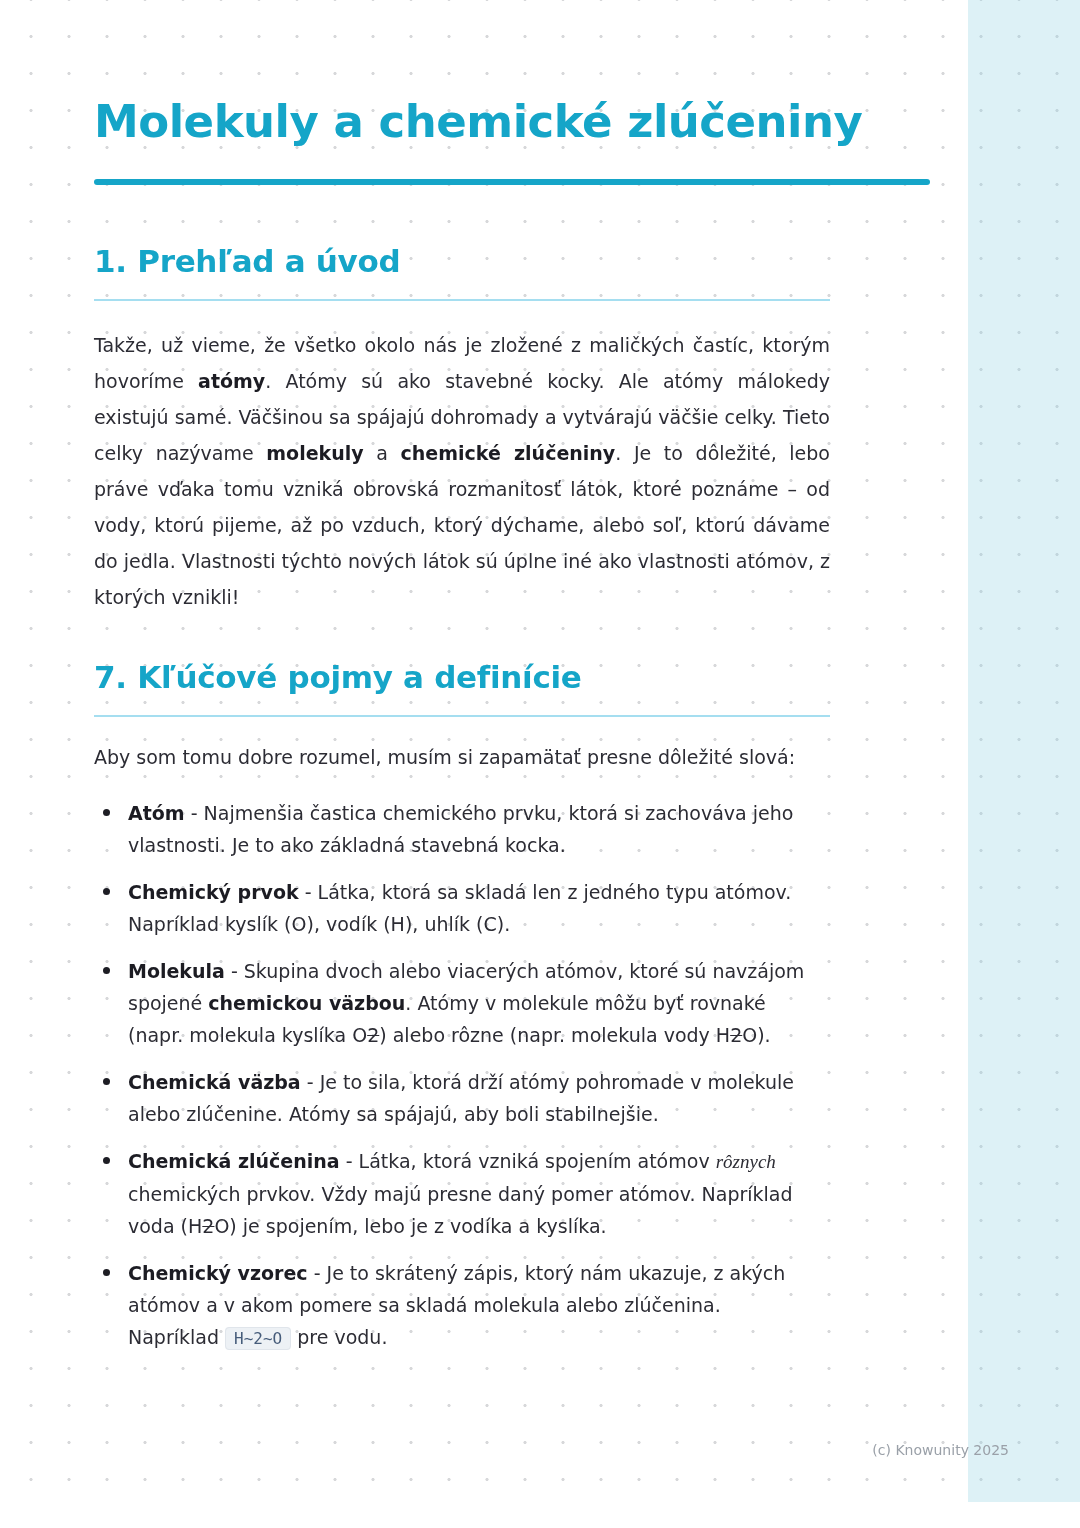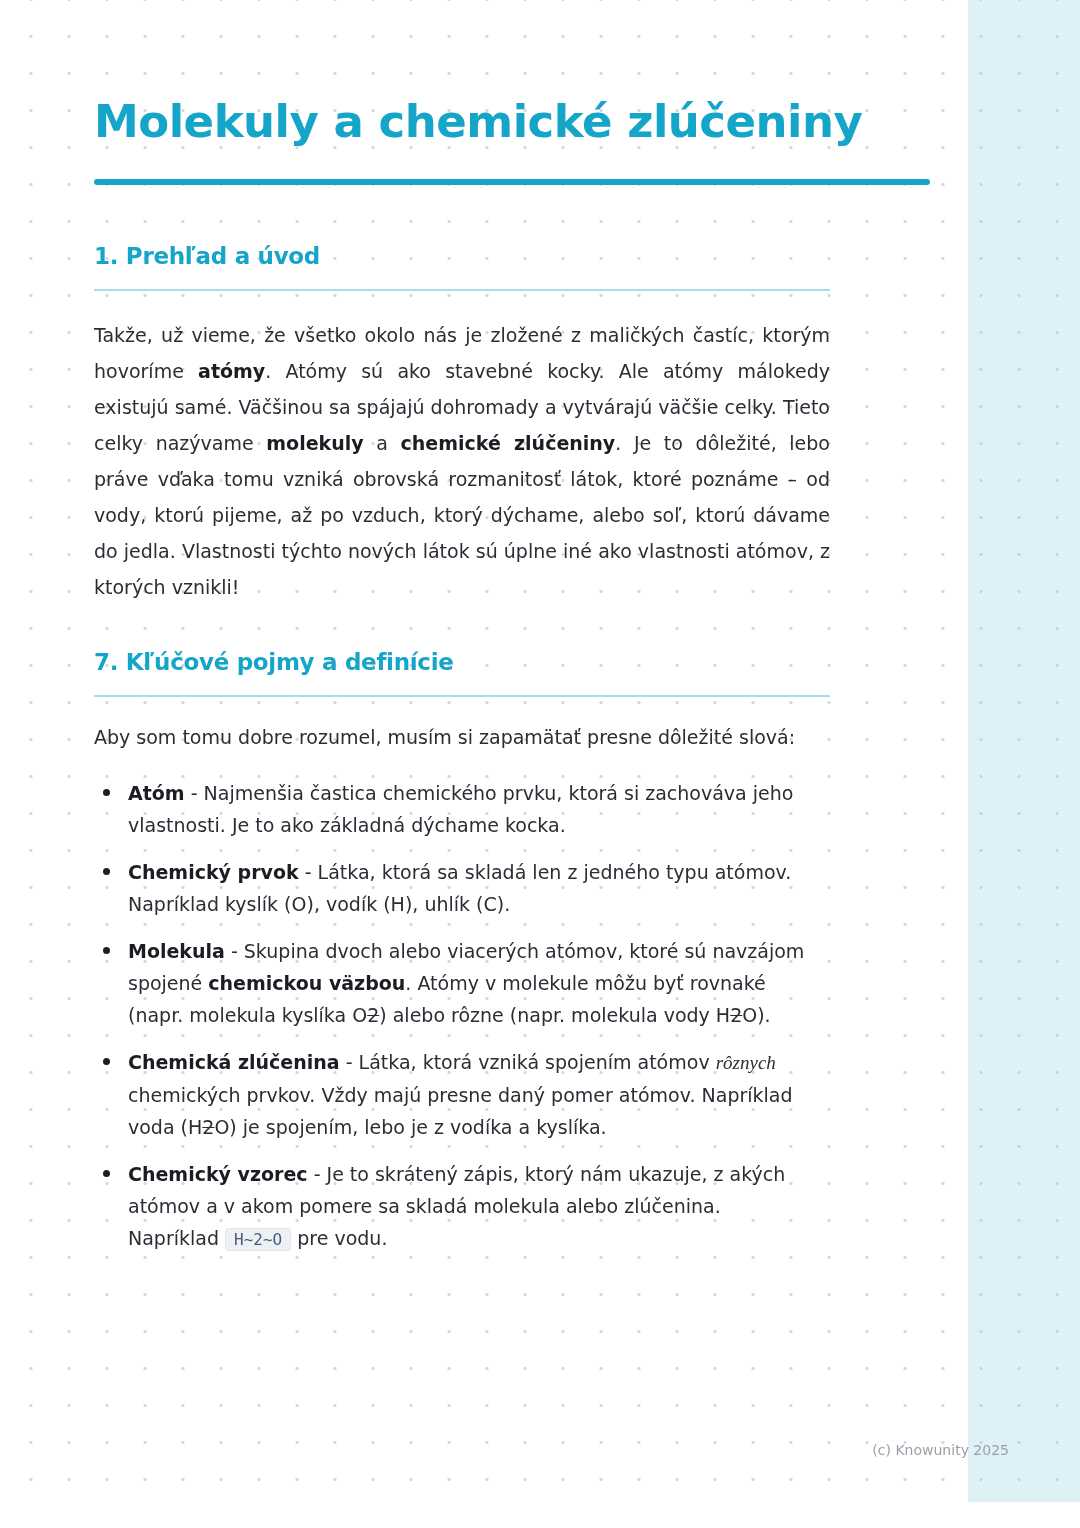--- a/index.html
+++ b/index.html
@@ -45,21 +45,21 @@
   .rule-thick {
     width: 836px;
     height: 6px;
     margin-top: 28px;
     background: #15a5c8;
     border-radius: 3px;
   }
 
   h2.section {
     margin: 58px 0 0;
-    font-size: 23px;
+    font-size: 31px;
     font-weight: 700;
     letter-spacing: -0.3px;
     color: #15a5c8;
   }
   h2.section.second { margin-top: 44px; }
 
   .rule-thin {
     width: 736px;
     height: 2px;
     margin-top: 20px;
@@ -143,23 +143,24 @@
     <div class="rule-thin"></div>
 
     <p class="lead"><span>Takže, už vieme, že všetko okolo nás je zložené z maličkých častíc, ktorým hovoríme </span><span class="b">atómy</span><span>. Atómy sú ako stavebné kocky. Ale atómy málokedy existujú samé. Väčšinou sa spájajú dohromady a vytvárajú väčšie celky. Tieto celky nazývame </span><span class="b">molekuly</span><span> a </span><span class="b">chemické zlúčeniny</span><span>. Je to dôležité, lebo práve vďaka tomu vzniká obrovská rozmanitosť látok, ktoré poznáme – od vody, ktorú pijeme, až po vzduch, ktorý dýchame, alebo soľ, ktorú dávame do jedla. Vlastnosti týchto nových látok sú úplne iné ako vlastnosti atómov, z ktorých vznikli!</span></p>
 
     <h2 class="section second">7. Kľúčové pojmy a definície</h2>
     <div class="rule-thin"></div>
 
     <p class="simple">Aby som tomu dobre rozumel, musím si zapamätať presne dôležité slová:</p>
 
     <ul class="terms">
-      <li><span class="b">Atóm</span><span> - Najmenšia častica chemického prvku, ktorá si zachováva jeho vlastnosti. Je to ako základná dýchame kocka.</span></li>
+      <li><span class="b">Atóm</span><span> - Najmenšia častica chemického prvku, ktorá si zachováva jeho vlastnosti. Je to ako základná stavebná kocka.</span></li>
       <li><span class="b">Chemický prvok</span><span> - Látka, ktorá sa skladá len z jedného typu atómov. Napríklad kyslík (O), vodík (H), uhlík (C).</span></li>
       <li><span class="b">Molekula</span><span> - Skupina dvoch alebo viacerých atómov, ktoré sú navzájom spojené </span><span class="b">chemickou väzbou</span><span>. Atómy v molekule môžu byť rovnaké (napr. molekula kyslíka O</span><span class="strike">2</span><span>) alebo rôzne (napr. molekula vody H</span><span class="strike">2</span><span>O).</span></li>
+      <li><span class="b">Chemická väzba</span><span> - Je to sila, ktorá drží atómy pohromade v molekule alebo zlúčenine. Atómy sa spájajú, aby boli stabilnejšie.</span></li>
       <li><span class="b">Chemická zlúčenina</span><span> - Látka, ktorá vzniká spojením atómov </span><span class="i">rôznych</span><span> chemických prvkov. Vždy majú presne daný pomer atómov. Napríklad voda (H</span><span class="strike">2</span><span>O) je spojením, lebo je z vodíka a kyslíka.</span></li>
       <li><span class="b">Chemický vzorec</span><span> - Je to skrátený zápis, ktorý nám ukazuje, z akých atómov a v akom pomere sa skladá molekula alebo zlúčenina. Napríklad </span><span class="chip">H~2~O</span><span> pre vodu.</span></li>
     </ul>
 
   </div>
 
   <div class="footer">(c) Knowunity 2025</div>
 
 </div>
 

